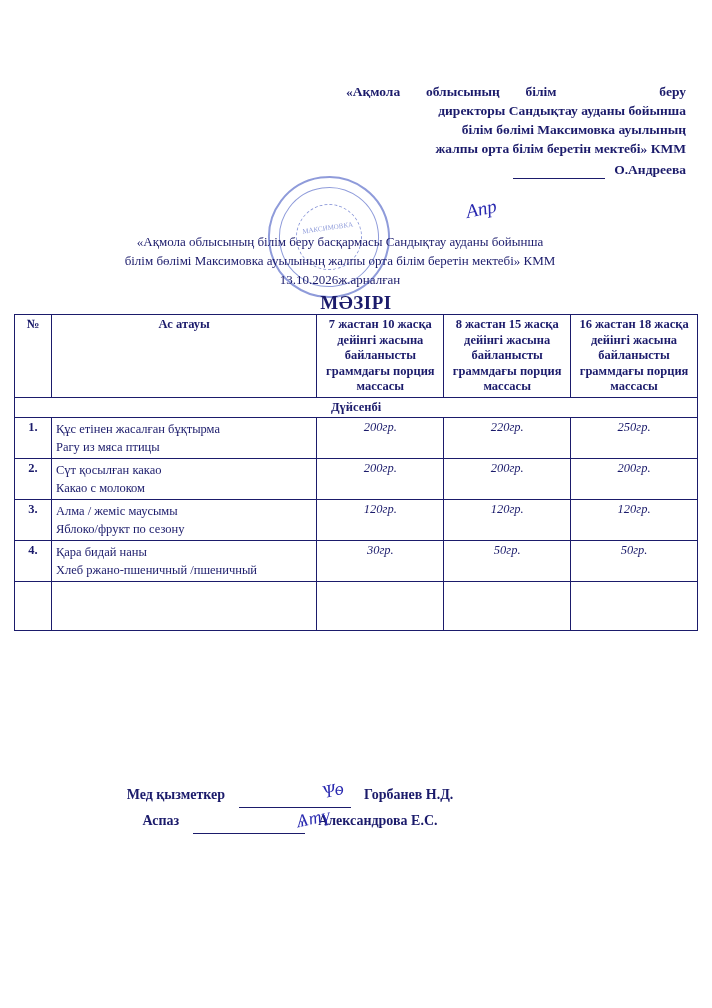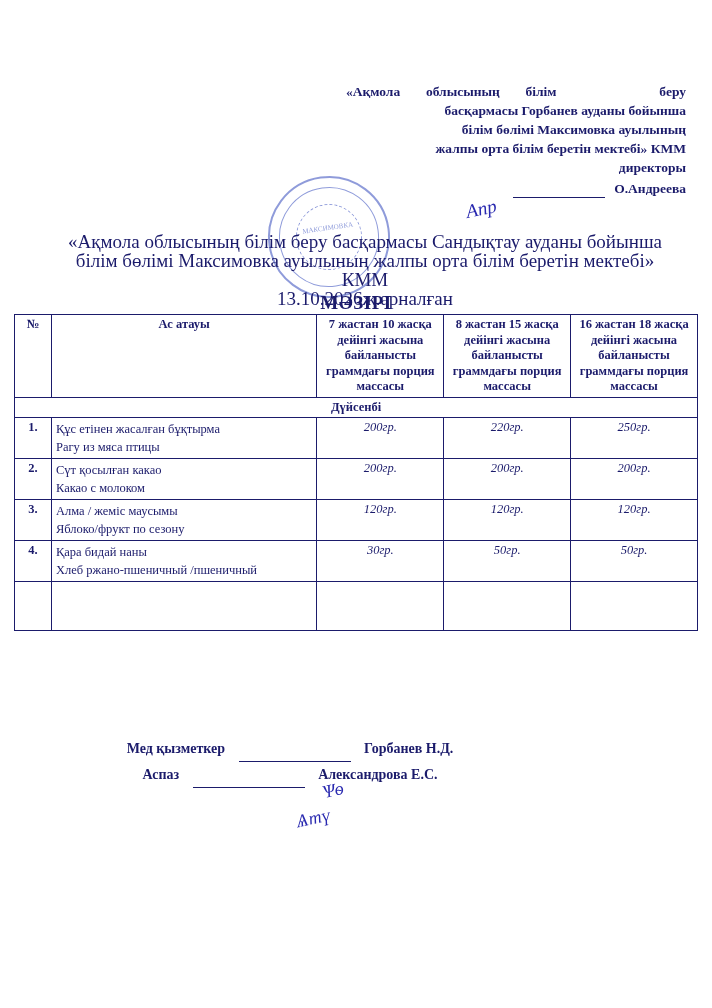--- a/index.html
+++ b/index.html
@@ -114,25 +114,25 @@
   }
   .sig-1 {
     left: 466px;
     top: 198px;
     font-size: 19px;
   }
 
   
   .org-title {
     position: absolute;
-    left: 65px;
+    left: 40px;
     top: 232px;
     width: 600px;
     text-align: center;
-    font-size: 19px;
+    font-size: 13px;
     line-height: 19px;
   }
   .org-title .row {
     display: block;
   }
   .menu-word {
     position: absolute;
     left: 56px;
     top: 292px;
     width: 600px;
@@ -189,21 +189,21 @@
     padding: 2px 16px;
   }
   tr.empty td {
     height: 44px;
   }
 
   
   .footer {
     position: absolute;
     left: 0;
-    top: 736px;
+    top: 782px;
     width: 580px;
   }
   .foot-row {
     position: relative;
     text-align: center;
     font-size: 14px;
     font-weight: bold;
     line-height: 26px;
     white-space: nowrap;
   }
@@ -228,24 +228,23 @@
     font-size: 18px;
   }
 </style>
 </head>
 <body>
 
 <div class="page">
 
   <div class="approval">
     <span class="ln justify">«Ақмола облысының білім    беру</span>
-    <span class="ln">басқармасы Горбанев ауданы бойынша</span>
+    <span class="ln">директоры Сандықтау ауданы бойынша</span>
     <span class="ln">білім бөлімі Максимовка ауылының</span>
     <span class="ln">жалпы орта білім беретін мектебі» КММ</span>
-    <span class="ln">директоры</span>
     <span class="sign-row">
       <span class="sign-line"></span>
       <span class="foot-name">О.Андреева</span>
     </span>
   </div>
 
   <div class="stamp">
     <div class="stamp-text">МАКСИМОВКА</div>
   </div>
   <div class="sig-scribble sig-1">Апр</div>

